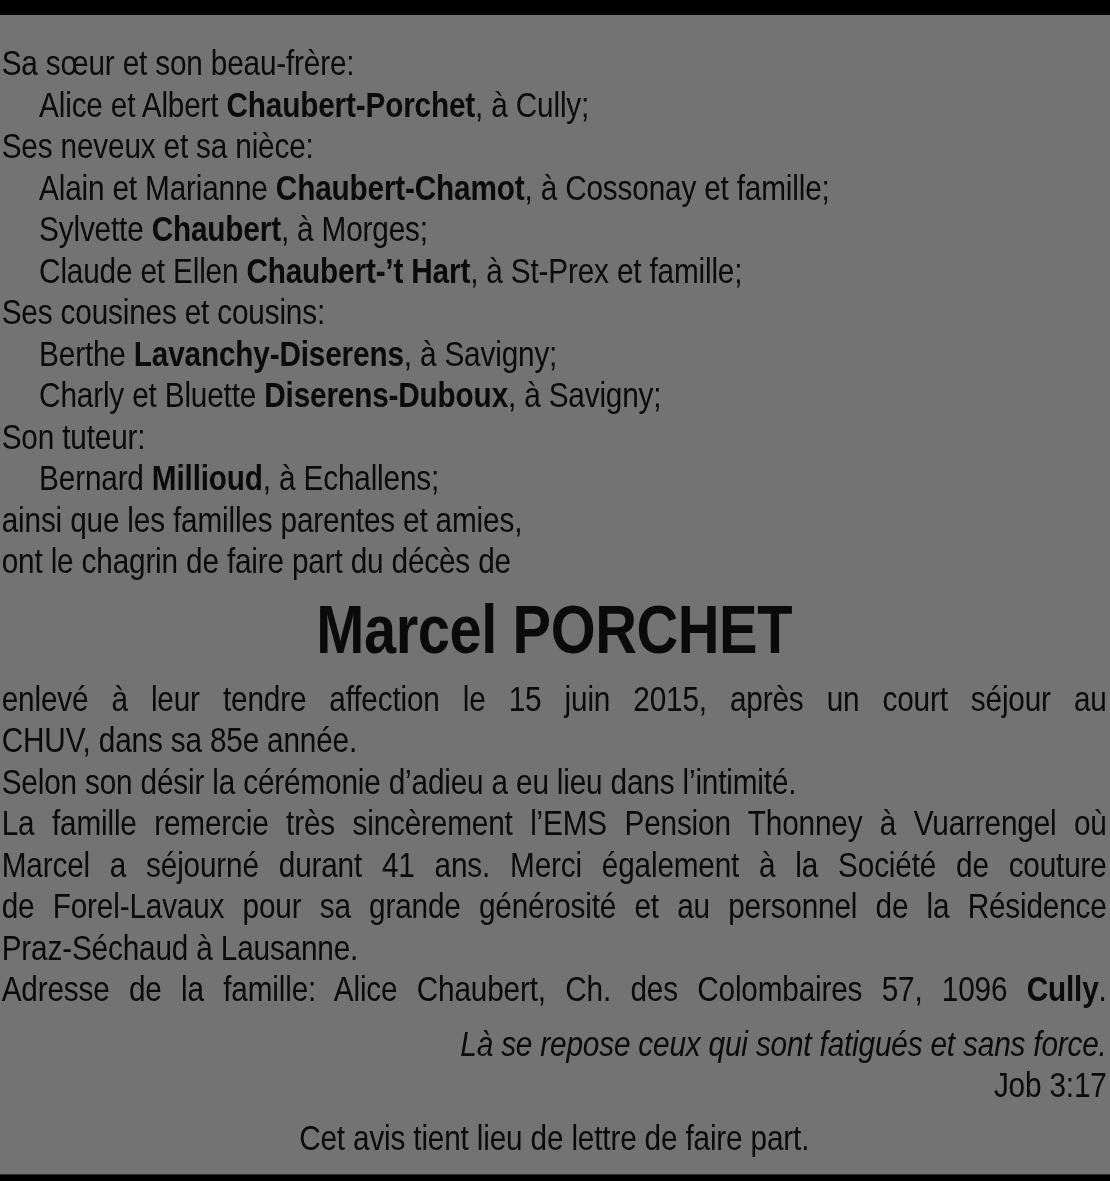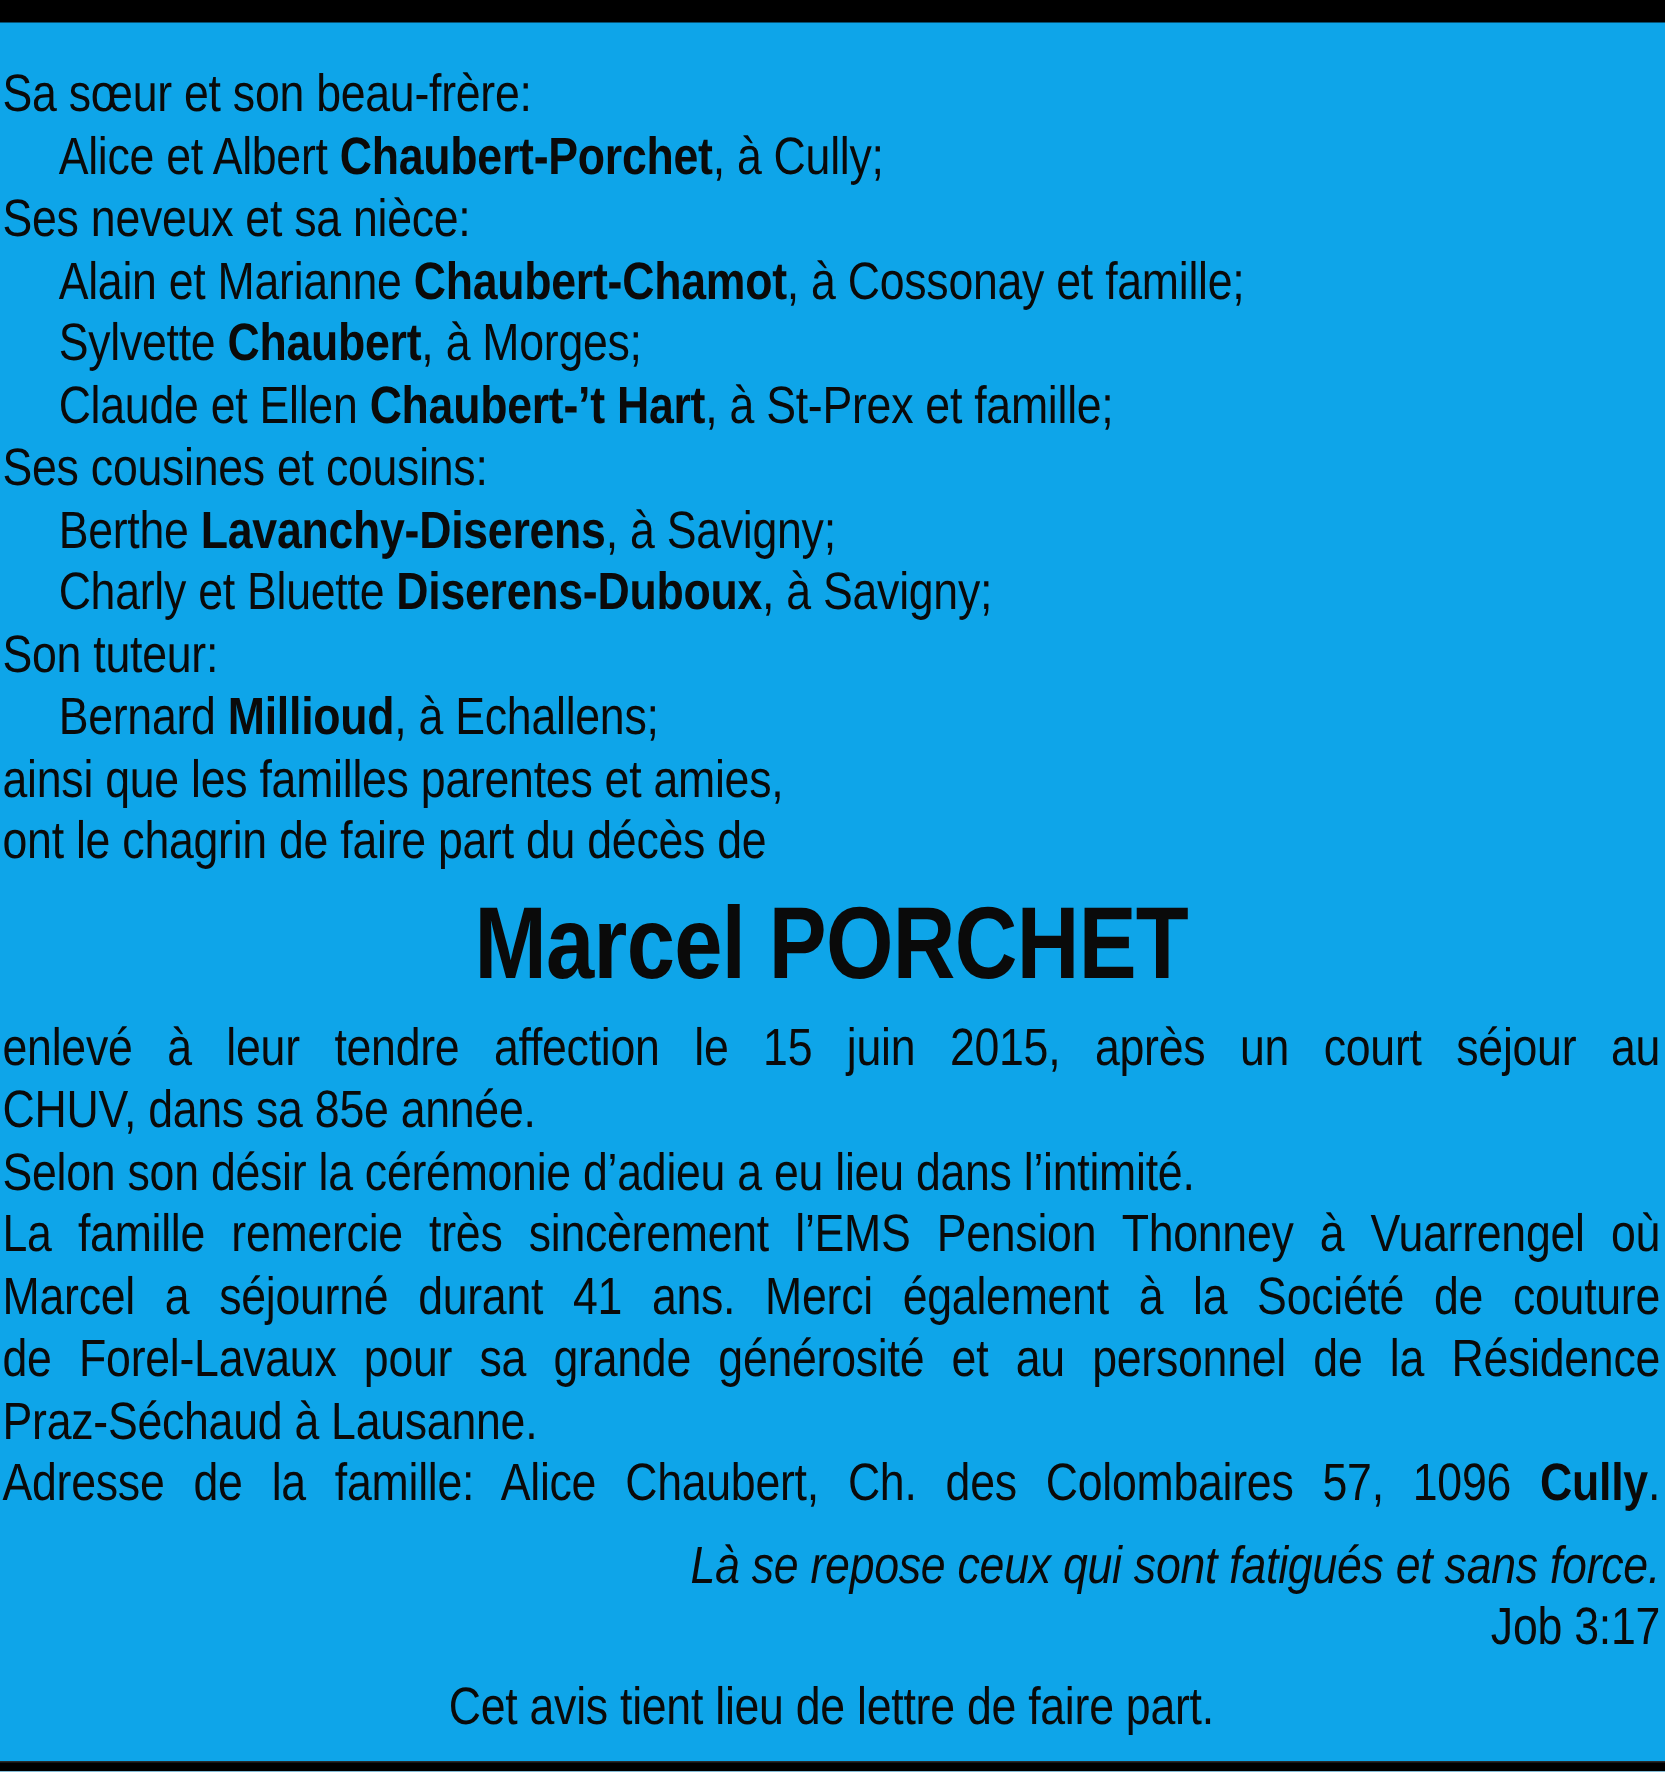--- a/index.html
+++ b/index.html
@@ -4,21 +4,21 @@
 <style>
   html, body {
     margin: 0;
     padding: 0;
     background: #ffffff;
   }
   .page {
     position: relative;
     width: 1110px;
     height: 1181px;
-    background: #0ea5e9;
+    background: #737373;
     overflow: hidden;
     font-family: "Liberation Sans", "DejaVu Sans", sans-serif;
     color: #0a0a0a;
   }
   .rule-top {
     position: absolute;
     top: 0; left: 0;
     width: 1110px;
     height: 15px;
     background: #000000;

